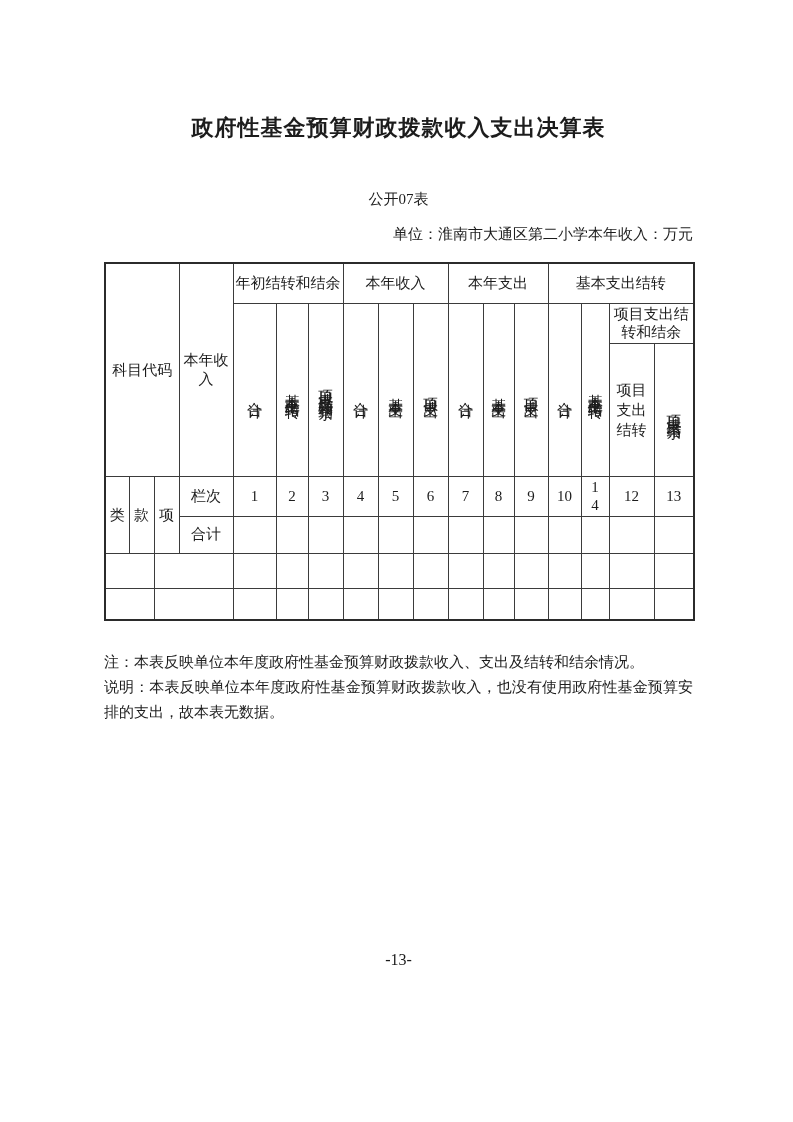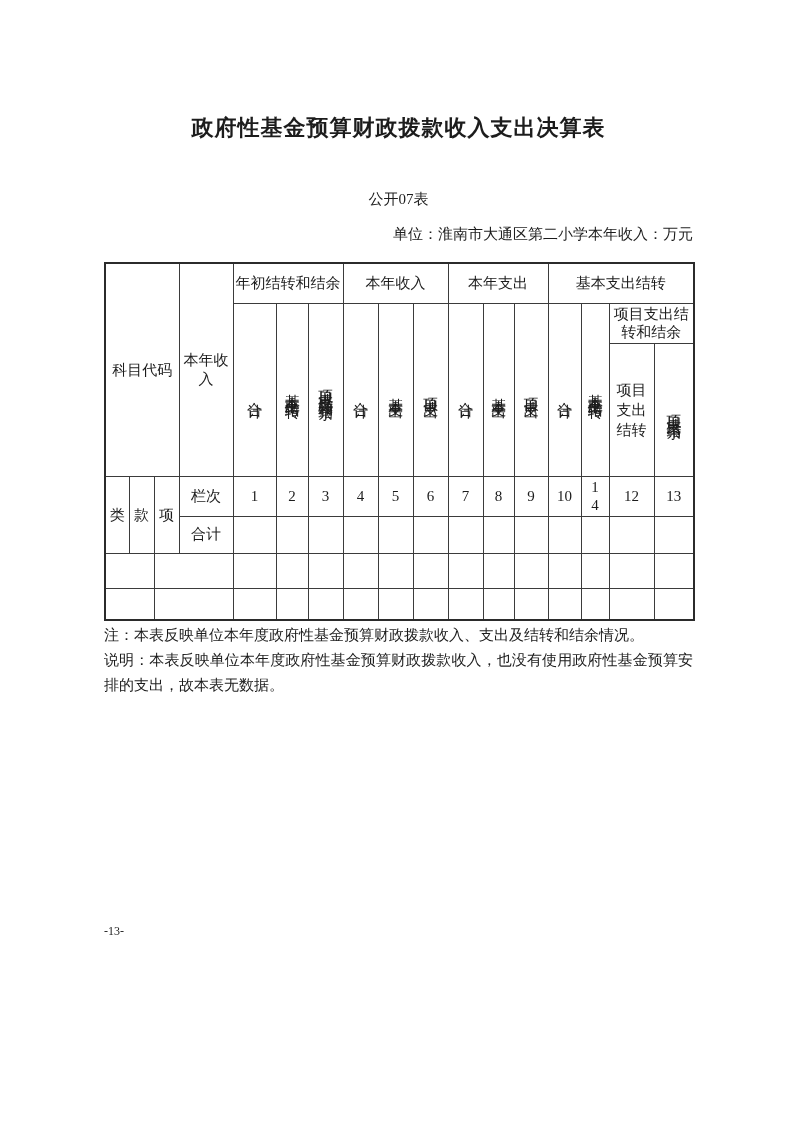--- a/index.html
+++ b/index.html
@@ -70,29 +70,29 @@
     line-height: 1.35;
   }
   .narrowpad { padding: 1px 7px; }
   .digit-wrap {
     display: inline-block;
     width: 10px;
     word-break: break-all;
     line-height: 1.2;
   }
   .notes {
-    margin-top: 2px;
+    margin-top: 29px;
     font-size: 15px;
     line-height: 25px;
     text-align: justify;
   }
   .page-number {
     margin-top: 226px;
-    text-align: left;
-    font-size: 12px;
+    text-align: center;
+    font-size: 16px;
     padding-right: 0px;
   }
 </style>
 </head>
 <body>
 
 <div class="page">
   <div class="content">
 
     <div class="doc-title">政府性基金预算财政拨款收入支出决算表</div>

